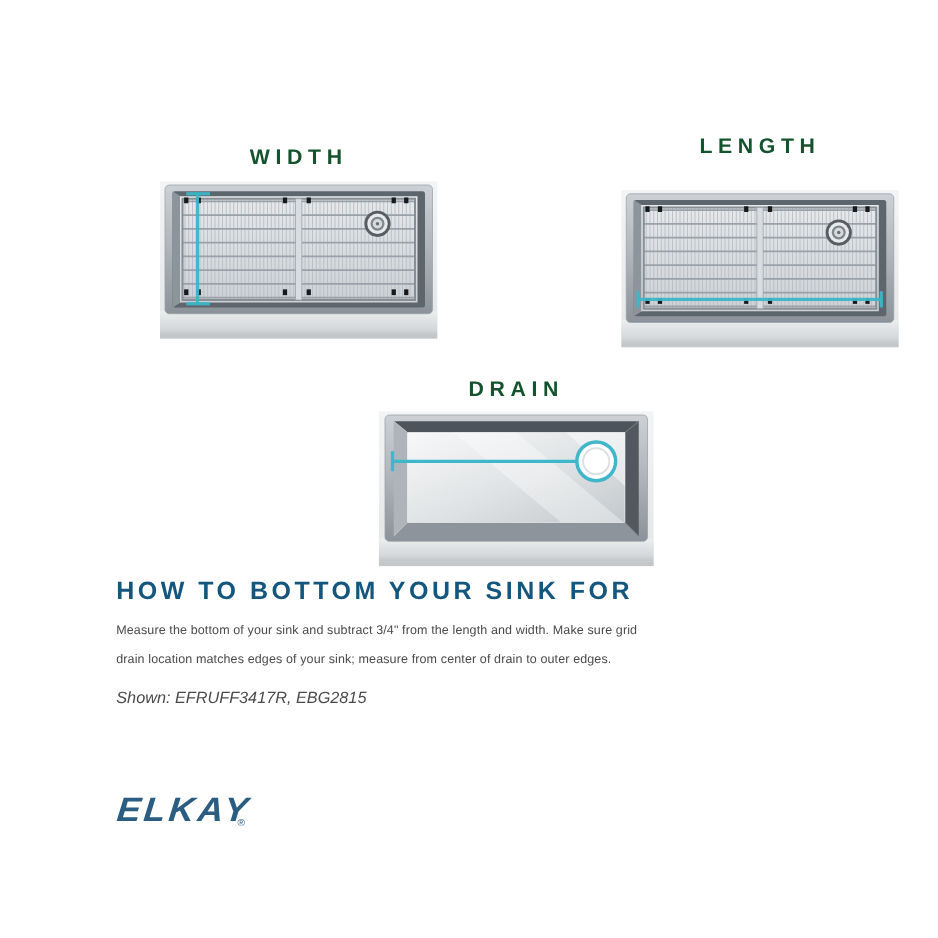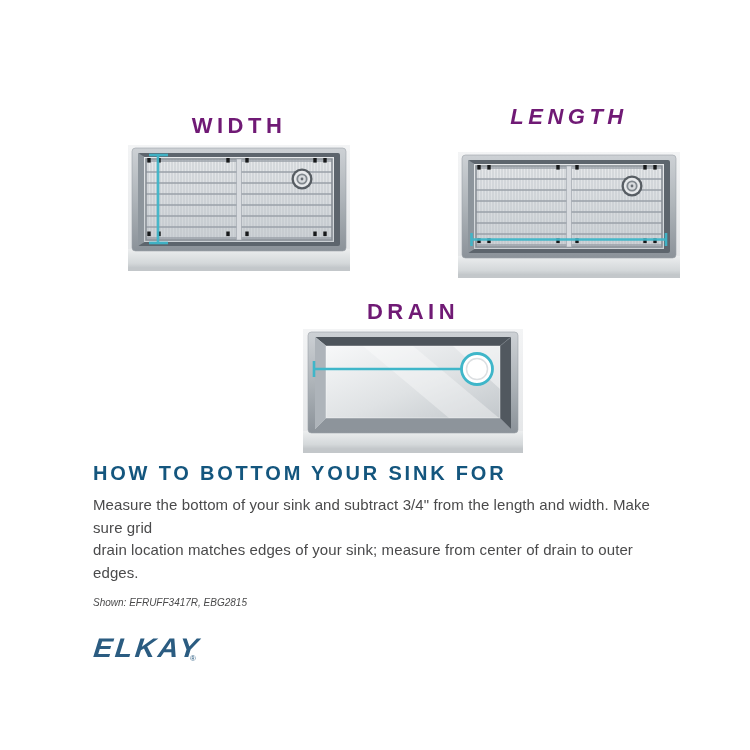--- a/index.html
+++ b/index.html
@@ -2,41 +2,41 @@
 <html><head>
 <meta charset="utf-8">
 <style>
   html,body{margin:0;padding:0;background:#ffffff;}
   .canvas{
     position:relative;width:750px;height:750px;background:#ffffff;overflow:hidden;
     font-family:"Liberation Sans",sans-serif;
   }
   .fig{position:absolute;text-align:center;}
   .fig-width{left:88px;top:99px;width:222px;}
-  .fig-length{left:416px;top:90px;width:226px;font-style:italic;}
+  .fig-length{left:455px;top:90px;width:226px;}
   .fig-drain{left:263px;top:285px;width:220px;}
   .sink-label{
-    font-size:22px;font-weight:bold;letter-spacing:4.5px;color:#701a75;
+    font-size:17px;font-weight:bold;letter-spacing:4.5px;color:#14532d;
     line-height:22px;white-space:nowrap;text-align:center;
   }
   .fig-width .sink-art{margin-top:8px;}
   .fig-length .sink-art{margin-top:24px;}
   .fig-drain .sink-art{margin-top:6px;}
   .sink-art svg{display:block;margin:0 auto;}
   .copy{position:absolute;left:93px;top:461px;width:585px;}
   .headline{
     margin:0;font-size:20px;font-weight:bold;letter-spacing:2.8px;
     color:#14567e;line-height:24px;
   }
   .bodytext{
-    margin:9px 0 0 0;font-size:15px;color:#4a4a4b;line-height:22.5px;letter-spacing:0.1px;
+    margin:9px 0 0 0;font-size:10px;color:#4a4a4b;line-height:22.5px;letter-spacing:0.1px;
   }
   .bodytext span{display:block;}
   .shown{
-    margin:10px 0 0 0;font-style:italic;font-size:10px;color:#4a4a4b;line-height:18px;
+    margin:10px 0 0 0;font-style:italic;font-size:13px;color:#4a4a4b;line-height:18px;
   }
   .logo{
     position:absolute;left:92px;top:633px;color:#2b5c81;white-space:nowrap;
   }
   .logo .logo-word{
     display:inline-block;font-size:27px;font-weight:bold;font-style:italic;
     letter-spacing:2.5px;transform:skewX(-6deg) scaleX(1.05);transform-origin:left bottom;
   }
   .logo .reg{font-size:8px;vertical-align:baseline;position:relative;top:4px;left:-4px;}
 </style>

